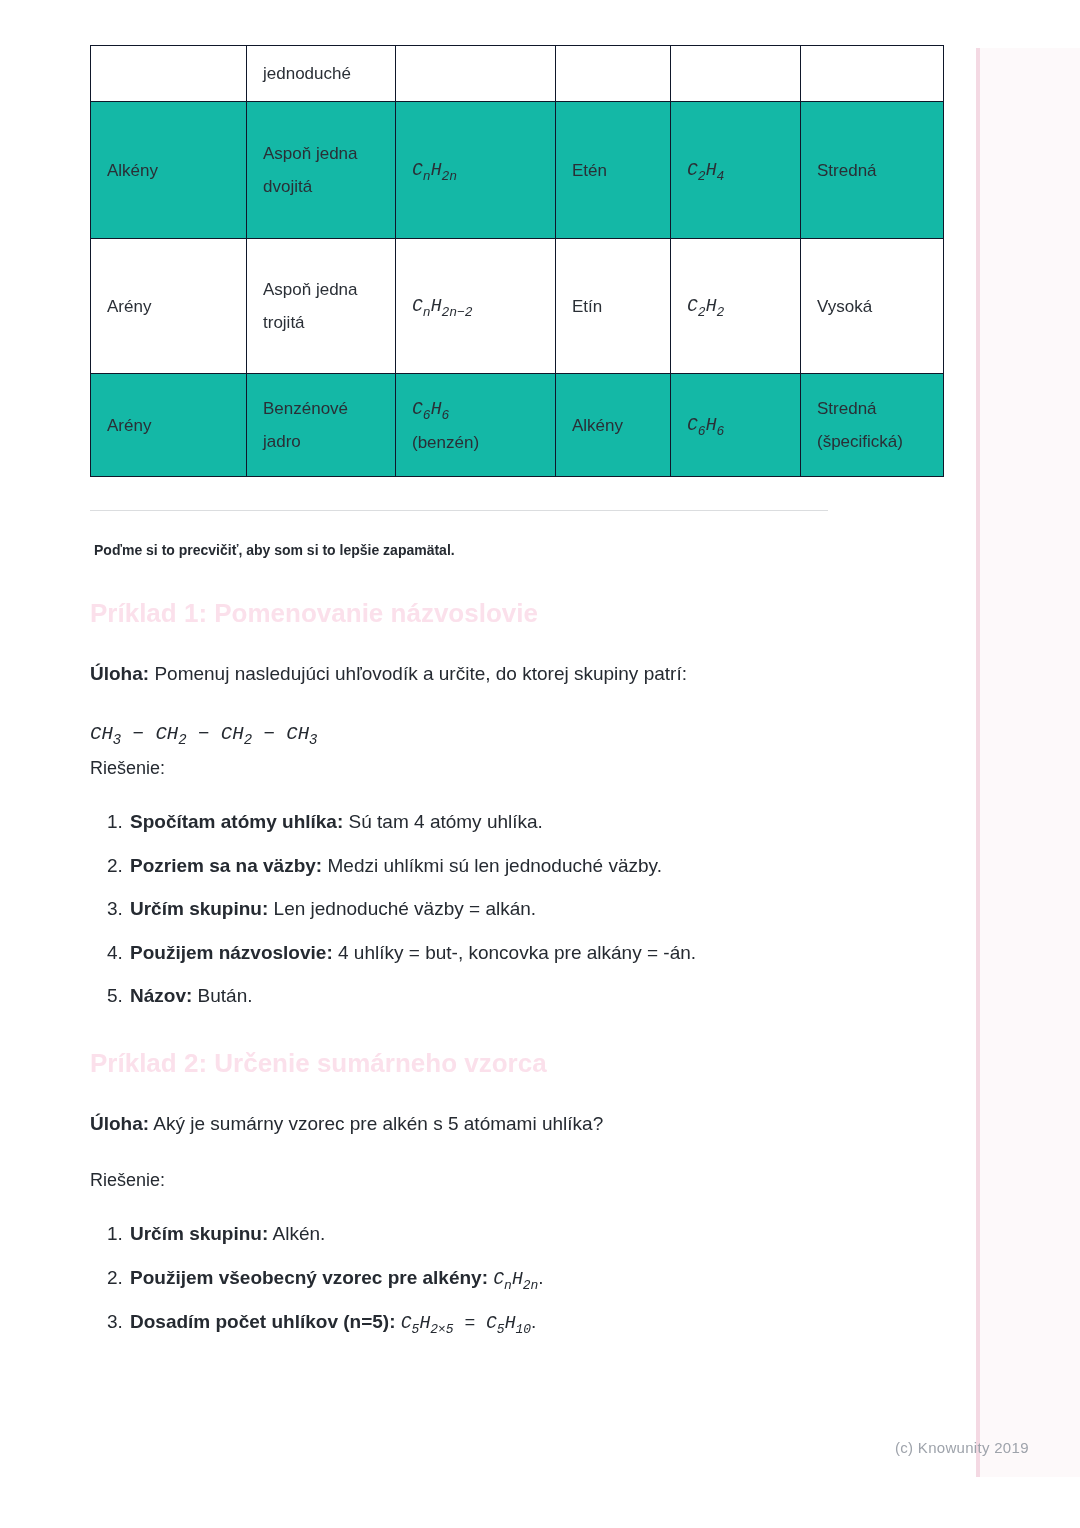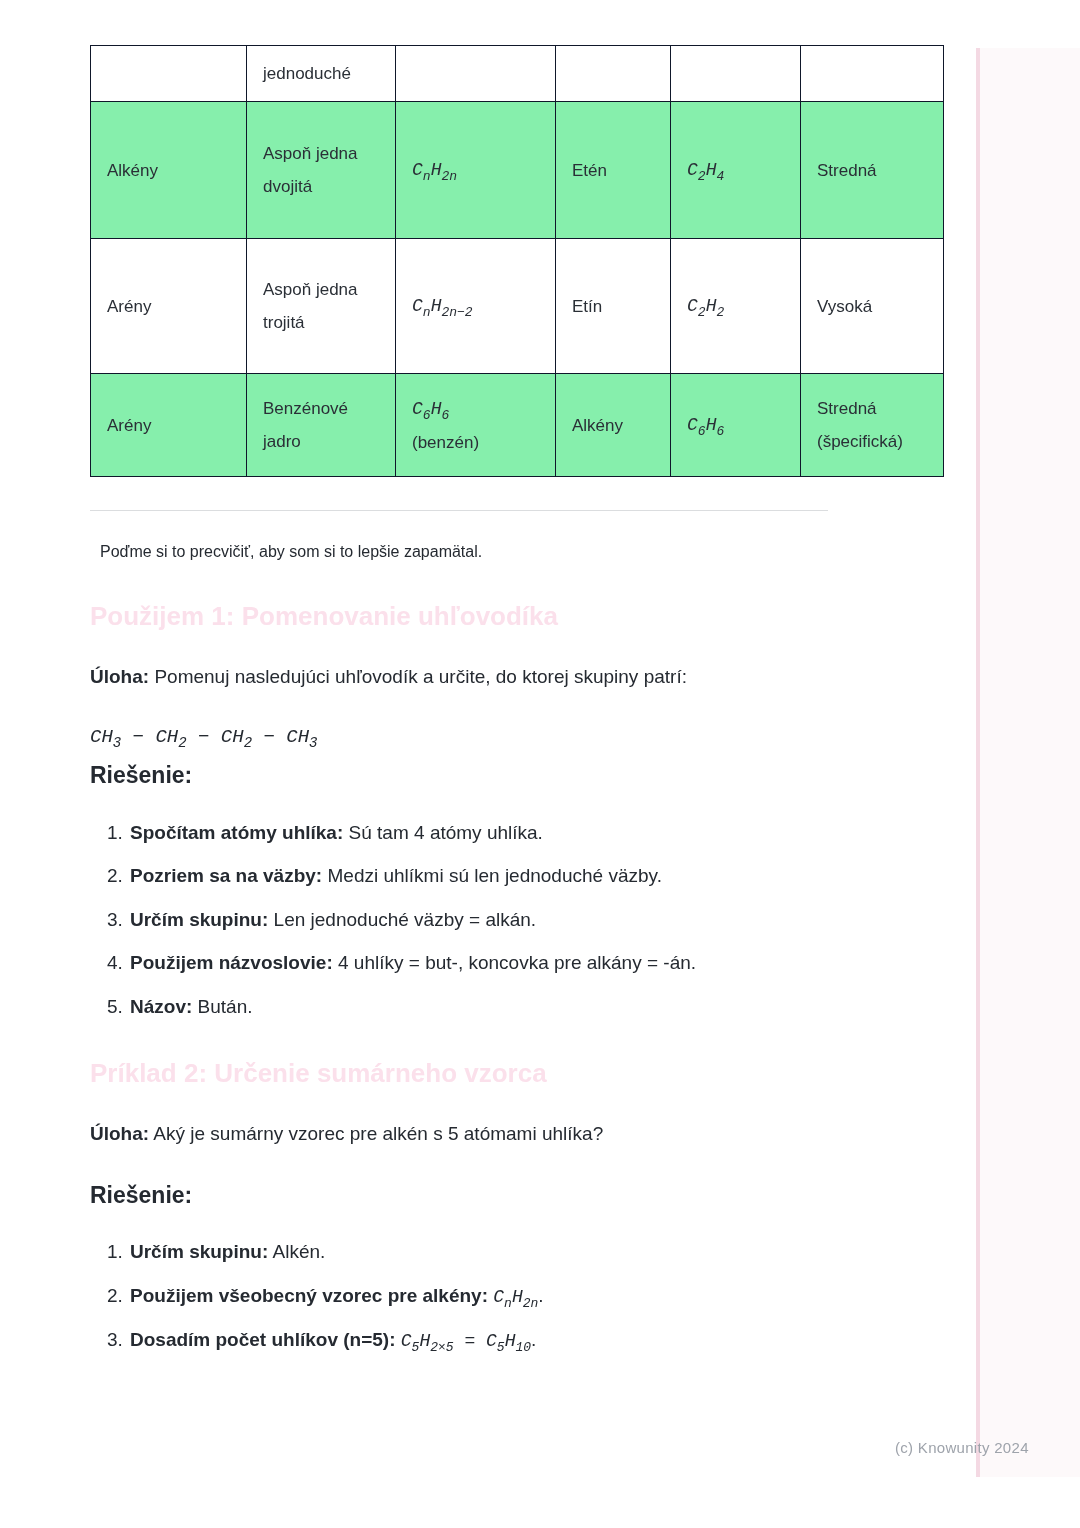--- a/index.html
+++ b/index.html
@@ -39,21 +39,21 @@
     border: 1px solid #0f172a;
     padding: 10px 16px;
     vertical-align: middle;
     line-height: 33px;
     overflow: hidden;
   }
   tr.row-partial td { height: 35px; }
   tr.row-h-138 td { height: 116px; }
   tr.row-h-136 td { height: 114px; }
   tr.row-h-104 td { height: 82px; }
-  tr.alt { background: #86efac; }
+  tr.alt { background: #14b8a6; }
 
   .math {
     font-family: Liberation Mono, monospace;
     font-style: italic;
     font-size: 18px;
   }
   .math sub {
     font-size: 13px;
     line-height: 0;
   }
@@ -69,35 +69,35 @@
     font-size: 33px;
     line-height: 1.15;
     font-weight: bold;
     color: #F3A3C6;
     letter-spacing: -0.5px;
     margin: 53px 0 0 0;
     padding-bottom: 13px;
     border-bottom: 3px solid #F8D3E3;
   }
 
-  p.intro { font-size: 16px; line-height: 1.5; margin: 29px 0 0 10px; }
+  p.intro { font-size: 14px; line-height: 1.5; margin: 29px 0 0 4px; font-weight: bold; }
 
   h3.example-h {
     font-size: 26px;
     line-height: 1.2;
     font-weight: bold;
     color: #FBE0EB;
     margin: 37px 0 0 0;
   }
 
   p.body-p { font-size: 19px; line-height: 1.5; margin: 31px 0 0 0; }
   p.formula-p { font-size: 19px; line-height: 1.4; margin: 31px 0 0 0; }
   p.formula-p .math { font-size: 19px; }
   p.formula-p .math sub { font-size: 14px; }
-  p.solution-p { font-size: 23px; line-height: 1.5; font-weight: bold; margin: 29px 0 0 0; }
+  p.solution-p { font-size: 18px; line-height: 1.5; font-weight: normal; margin: 29px 0 0 0; }
   p.solution-p.tight { margin-top: 8px; }
 
   ol.steps {
     font-size: 19px;
     line-height: 1.5;
     margin: 26px 0 0 0;
     padding-left: 38px;
   }
   ol.steps li { margin-bottom: 15px; padding-left: 2px; }
 
@@ -161,21 +161,21 @@
           <td>Stredná<br>(špecifická)</td>
         </tr>
       </tbody>
   </table>
 
   <hr class="gray">
 
 
   <p class="intro">Poďme si to precvičiť, aby som si to lepšie zapamätal.</p>
 
-  <h3 class="example-h">Použijem 1: Pomenovanie uhľovodíka</h3>
+  <h3 class="example-h">Príklad 1: Pomenovanie názvoslovie</h3>
 
   <p class="body-p"><b>Úloha:</b> <span>Pomenuj nasledujúci uhľovodík a určite, do ktorej skupiny patrí:</span></p>
 
   <p class="formula-p"><span class="math">CH<sub>3</sub> − CH<sub>2</sub> − CH<sub>2</sub> − CH<sub>3</sub></span></p>
 
   <p class="solution-p tight">Riešenie:</p>
 
   <ol class="steps">
       <li><b>Spočítam atómy uhlíka:</b> <span>Sú tam 4 atómy uhlíka.</span></li>
       <li><b>Pozriem sa na väzby:</b> <span>Medzi uhlíkmi sú len jednoduché väzby.</span></li>
@@ -191,13 +191,13 @@
   <p class="solution-p">Riešenie:</p>
 
   <ol class="steps">
       <li><b>Určím skupinu:</b> <span>Alkén.</span></li>
       <li><b>Použijem všeobecný vzorec pre alkény:</b> <span><span class="math">C<sub>n</sub>H<sub>2n</sub></span>.</span></li>
       <li><b>Dosadím počet uhlíkov (n=5):</b> <span><span class="math">C<sub>5</sub>H<sub>2×5</sub> = C<sub>5</sub>H<sub>10</sub></span>.</span></li>
     </ol>
 
 </div>
 
-<div class="footer">(c) Knowunity 2024</div>
+<div class="footer">(c) Knowunity 2019</div>
 
 </body></html>

